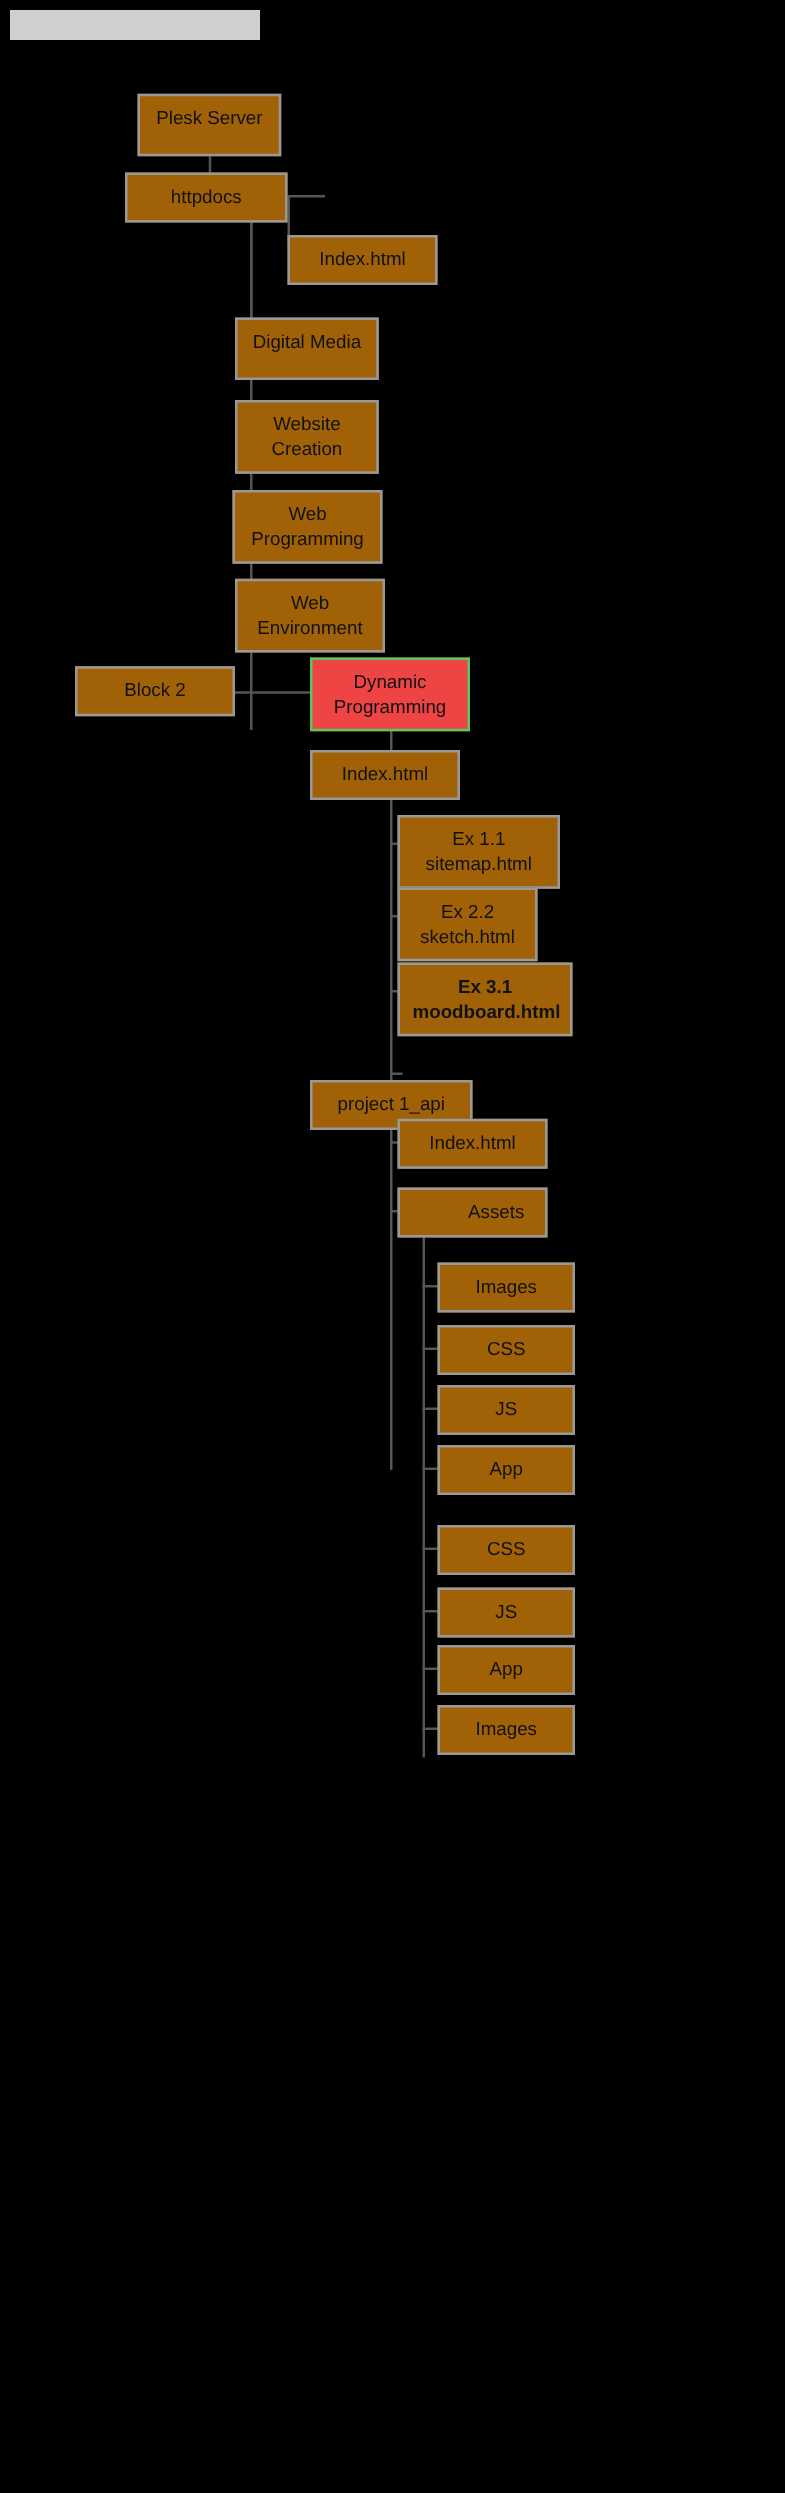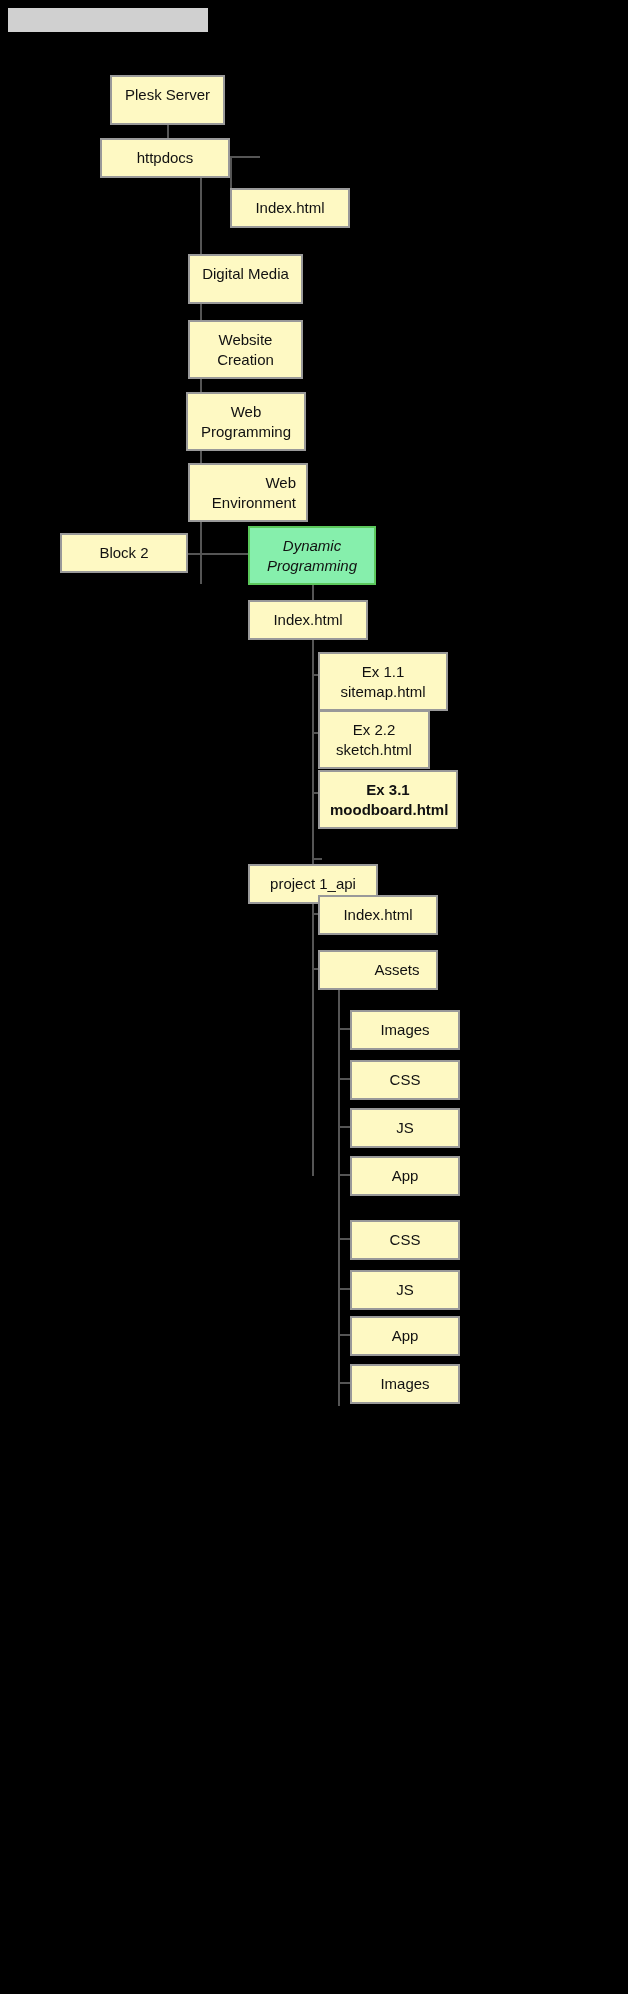--- a/index.html
+++ b/index.html
@@ -21,33 +21,32 @@
       display: inline-block;
       width: 200px;
       text-align: center;
       position: absolute;
       top: 8px;
       left: 8px;
     }
 
     .node {
       position: absolute;
-      background: #fef9c3;
+      background: #a16207;
       border: 2px solid #999;
       color: #111;
       font-size: 15px;
       text-align: center;
       padding: 8px 10px;
       line-height: 1.3;
     }
 
     .node.highlight {
-      background: #86efac;
+      background: #ef4444;
       border-color: #5bc85b;
-      font-style: italic;
     }
 
     
     .line {
       position: absolute;
       background: #555;
     }
     .line.h { height: 2px; }
     .line.v { width: 2px; }
   </style>
@@ -99,21 +98,21 @@
 <div class="node" style="left: 110px; top: 75px; width: 115px; min-height: 50px;">Plesk
 Server</div>
 <div class="node" style="left: 100px; top: 138px; width: 130px; min-height: 36px;">httpdocs</div>
 <div class="node" style="left: 230px; top: 188px; width: 120px; min-height: 36px;">Index.html</div>
 <div class="node" style="left: 188px; top: 254px; width: 115px; min-height: 50px;">Digital
 Media</div>
 <div class="node" style="left: 188px; top: 320px; width: 115px; min-height: 50px;">Website
 Creation</div>
 <div class="node" style="left: 186px; top: 392px; width: 120px; min-height: 50px;">Web
 Programming</div>
-<div class="node" style="left: 188px; top: 463px; width: 120px; min-height: 50px; text-align: right;">Web
+<div class="node" style="left: 188px; top: 463px; width: 120px; min-height: 50px;">Web
 Environment</div>
 <div class="node" style="left: 60px; top: 533px; width: 128px; min-height: 40px;">Block 2</div>
 <div class="node highlight" style="left: 248px; top: 526px; width: 128px; min-height: 55px;">Dynamic
 Programming</div>
 <div class="node" style="left: 248px; top: 600px; width: 120px; min-height: 36px;">Index.html</div>
 <div class="node" style="left: 318px; top: 652px; width: 130px; min-height: 44px;">Ex 1.1
 sitemap.html</div>
 <div class="node" style="left: 318px; top: 710px; width: 112px; min-height: 44px;">Ex 2.2
 sketch.html</div>
 <div class="node" style="left: 318px; top: 770px; width: 140px; min-height: 44px; font-weight: bold;">Ex 3.1

